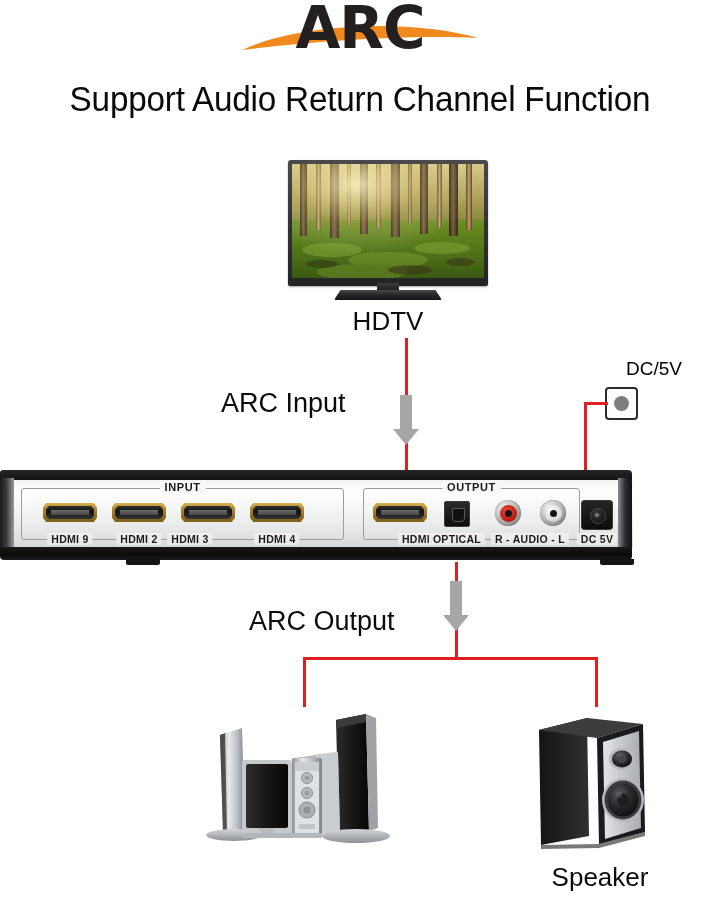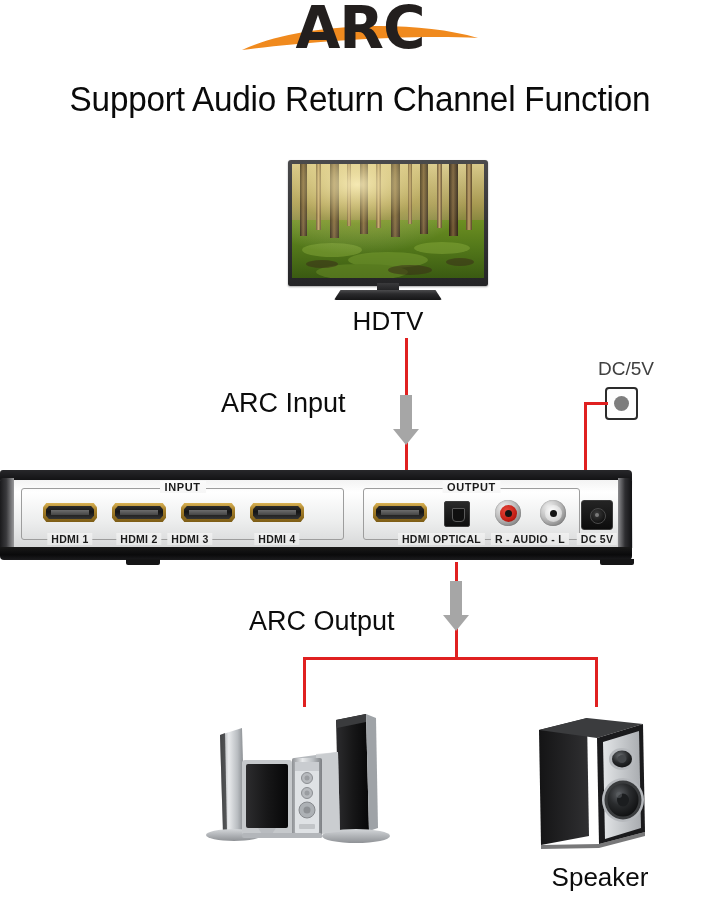--- a/index.html
+++ b/index.html
@@ -166,25 +166,25 @@
     width: 0;
     height: 0;
     border-left: 13px solid transparent;
     border-right: 13px solid transparent;
     border-top: 16px solid #a6a6a6;
   }
 
   
   #dc-label {
     position: absolute;
-    left: 598px;
+    left: 626px;
     top: 358px;
     font-family: "Liberation Sans", sans-serif;
     font-size: 19px;
-    color: #404040;
+    color: #000000;
     white-space: nowrap;
   }
   #dc-box {
     position: absolute;
     left: 605px;
     top: 387px;
     width: 33px;
     height: 33px;
     box-sizing: border-box;
     border: 2px solid #2b2b2b;
@@ -540,21 +540,21 @@
     <div class="hdmi" style="left:208px; top:33px;">
       <div class="shell"></div>
         <div class="cavity"></div>
         <div class="tongue"></div>
     </div>
     <div class="hdmi" style="left:277px; top:33px;">
       <div class="shell"></div>
         <div class="cavity"></div>
         <div class="tongue"></div>
     </div>
-    <div class="port-label" style="left:70px;  top:63px;">HDMI 1</div>
+    <div class="port-label" style="left:70px;  top:63px;">HDMI 9</div>
     <div class="port-label" style="left:139px; top:63px;">HDMI 2</div>
     <div class="port-label" style="left:190px; top:63px;">HDMI 3</div>
     <div class="port-label" style="left:277px; top:63px;">HDMI 4</div>
 
     <div class="port-group" id="grp-output">
       <div class="grp-title">OUTPUT</div>
     </div>
     <div class="hdmi" style="left:400px; top:33px;">
       <div class="shell"></div>
         <div class="cavity"></div>

